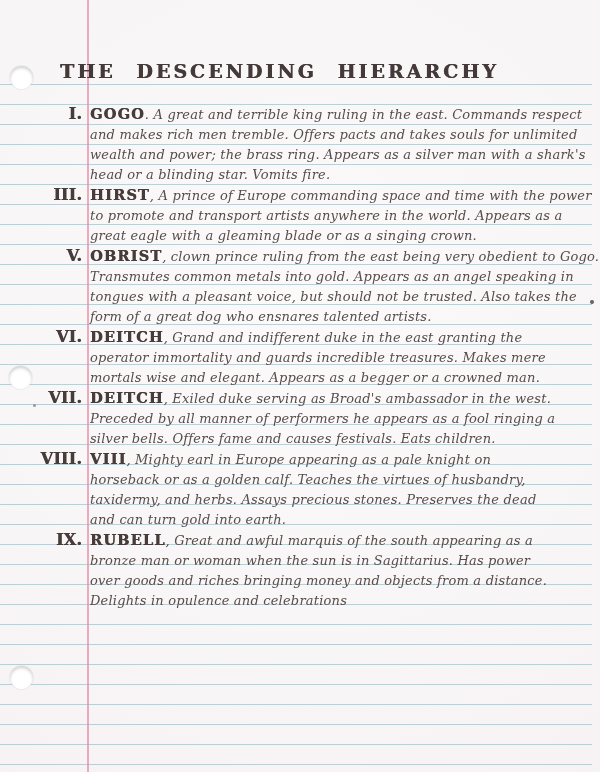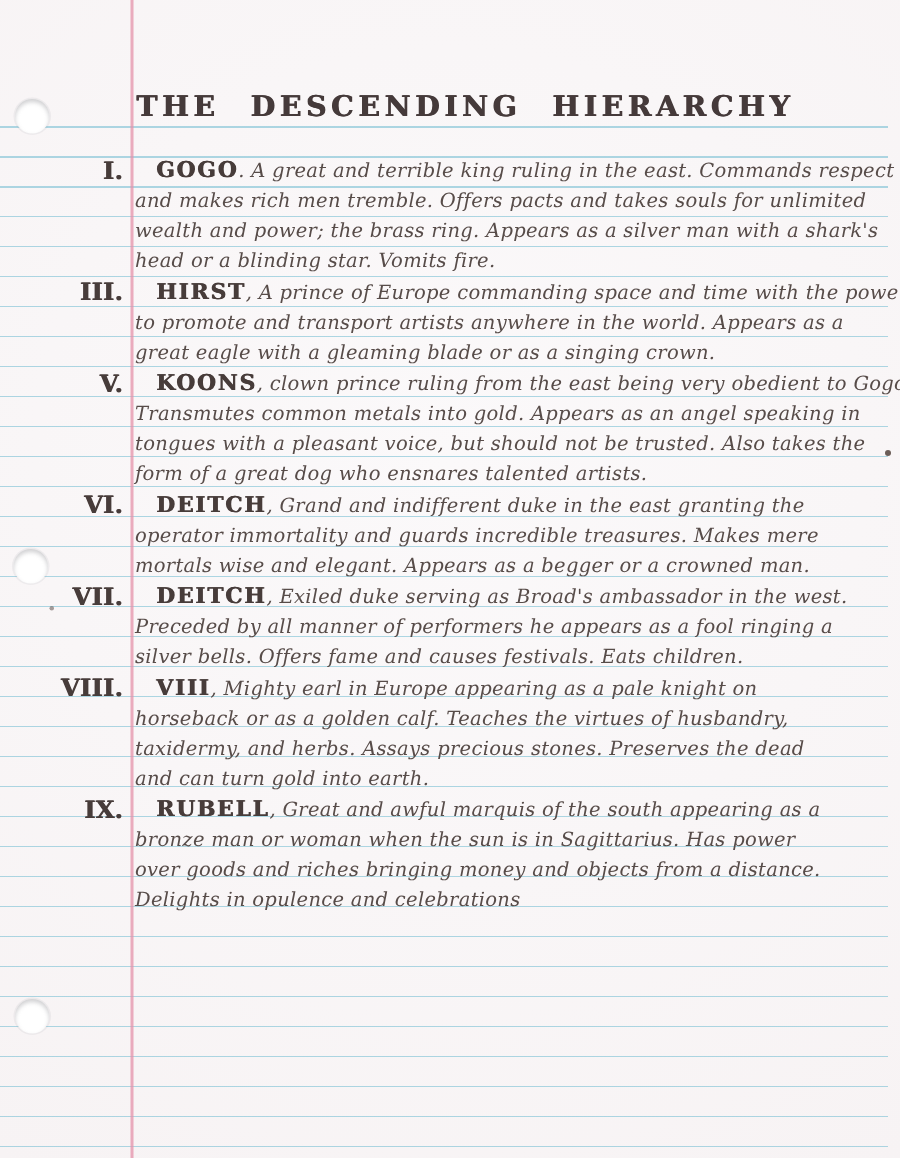--- a/index.html
+++ b/index.html
@@ -30,21 +30,21 @@
   .hole-1{left:10px;top:66px;}
   .hole-2{left:9px;top:366px;}
   .hole-3{left:10px;top:666px;}
   .speck{
     position:absolute;border-radius:50%;background:#6b5d58;
   }
   .speck-1{left:590px;top:300px;width:4px;height:4px;}
   .speck-2{left:33px;top:404px;width:3px;height:3px;opacity:.6;}
   .title{
     position:absolute;left:60px;top:58px;width:500px;height:26px;
-    text-align:center;line-height:26px;
+    text-align:left;line-height:26px;
     font-size:19px;font-weight:bold;color:#453a3a;
     letter-spacing:3px;word-spacing:11px;
     text-shadow:0.5px 0 0 #453a3a;
   }
   .entries{
     position:absolute;left:90px;top:104px;width:506px;
   }
   .entry{
     position:relative;margin:0;padding:0;
     white-space:pre;
@@ -54,21 +54,20 @@
   .entry .num{
     position:absolute;left:-52px;top:0;width:44px;
     text-align:right;
     font-style:normal;font-weight:bold;font-size:16px;line-height:20px;
     color:#473c3a;text-shadow:0.5px 0 0 #473c3a;
   }
   .entry .name{
     font-style:normal;font-weight:bold;font-size:14.5px;
     letter-spacing:1.2px;color:#473c3a;
     text-shadow:0.5px 0 0 #473c3a;
-    margin-left:14px;
   }
 </style>
 </head>
 <body>
 
 <div class="page">
   <div class="rules"></div>
   <div class="margin-line"></div>
   <div class="hole hole-1"></div>
   <div class="hole hole-2"></div>
@@ -79,21 +78,21 @@
   <div class="title">THE DESCENDING HIERARCHY</div>
 
   <div class="entries">
     <p class="entry"><span class="num">I.</span><span class="name">GOGO</span><span class="body">. A great and terrible king ruling in the east. Commands respect
 and makes rich men tremble. Offers pacts and takes souls for unlimited
 wealth and power; the brass ring. Appears as a silver man with a shark's
 head or a blinding star. Vomits fire.</span></p>
     <p class="entry"><span class="num">III.</span><span class="name">HIRST</span><span class="body">, A prince of Europe commanding space and time with the power
 to promote and transport artists anywhere in the world. Appears as a
 great eagle with a gleaming blade or as a singing crown.</span></p>
-    <p class="entry"><span class="num">V.</span><span class="name">KOONS</span><span class="body">, clown prince ruling from the east being very obedient to Gogo.
+    <p class="entry"><span class="num">V.</span><span class="name">OBRIST</span><span class="body">, clown prince ruling from the east being very obedient to Gogo.
 Transmutes common metals into gold. Appears as an angel speaking in
 tongues with a pleasant voice, but should not be trusted. Also takes the
 form of a great dog who ensnares talented artists.</span></p>
     <p class="entry"><span class="num">VI.</span><span class="name">DEITCH</span><span class="body">, Grand and indifferent duke in the east granting the
 operator immortality and guards incredible treasures. Makes mere
 mortals wise and elegant. Appears as a begger or a crowned man.</span></p>
     <p class="entry"><span class="num">VII.</span><span class="name">DEITCH</span><span class="body">, Exiled duke serving as Broad's ambassador in the west.
 Preceded by all manner of performers he appears as a fool ringing a
 silver bells. Offers fame and causes festivals. Eats children.</span></p>
     <p class="entry"><span class="num">VIII.</span><span class="name">VIII</span><span class="body">, Mighty earl in Europe appearing as a pale knight on

